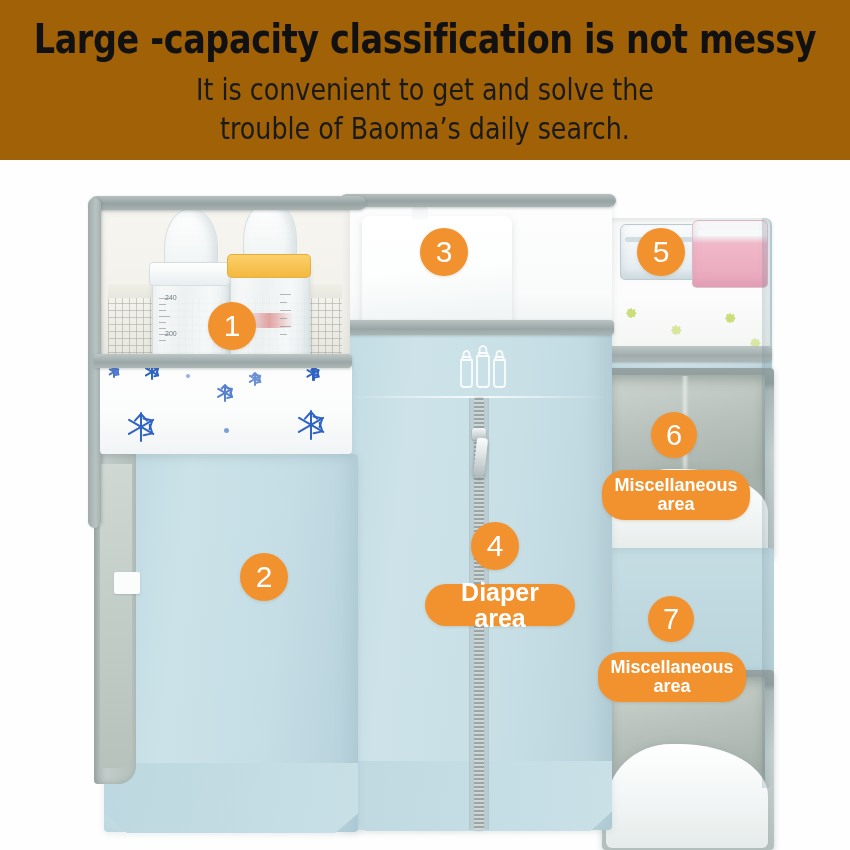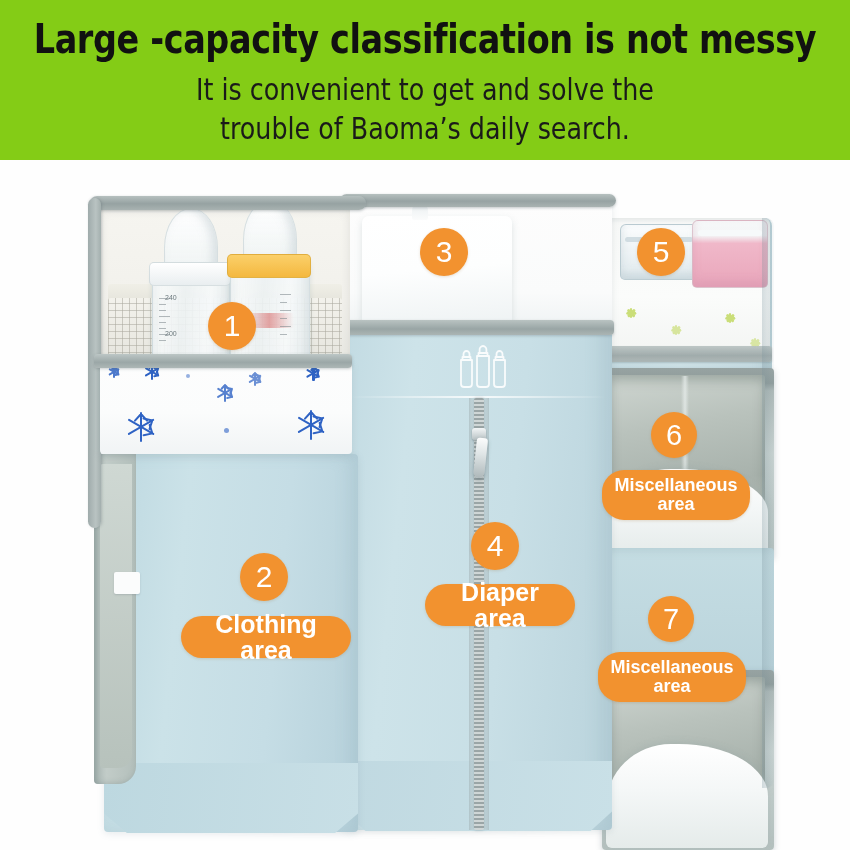--- a/index.html
+++ b/index.html
@@ -1,21 +1,21 @@
 <!DOCTYPE html>
 <html><head>
 <meta charset="utf-8">
 <style>
   html,body{margin:0;padding:0;}
   body{
     width:850px;height:850px;background:#ffffff;overflow:hidden;
     font-family:"Liberation Sans", sans-serif;
     -webkit-font-smoothing:antialiased;
   }
-  #stage{position:relative;width:850px;height:850px;background:#84cc16;}
+  #stage{position:relative;width:850px;height:850px;background:#a16207;}
 
   
   .hdr{position:absolute;left:0;top:0;width:850px;text-align:center;}
   .hdr h1{
     margin:0;padding:18px 0 0 0;
     font-family:"Liberation Sans Narrow","DejaVu Sans Condensed","Liberation Sans",sans-serif;
     font-size:40px;font-weight:700;color:#111;letter-spacing:-.4px;
     line-height:1.08;transform:scaleX(.93);transform-origin:center;
   }
   .hdr .sub{
@@ -494,21 +494,20 @@
         </div>
         <div class="dotflake" style="left:124px;top:66px;width:5px;height:5px;opacity:.6"></div>
         <div class="dotflake" style="left:86px;top:12px;width:4px;height:4px;opacity:.5"></div>
       </div>
       <div class="snow-rim"></div>
     </div>
 
     <div class="badge" style="left:208px;top:142px;width:48px;height:48px;font-size:30px;">1</div>
 
     <div class="badge" style="left:240px;top:393px;width:48px;height:48px;font-size:30px;">2</div>
-    <div class="pill" style="left:181px;top:456px;width:170px;height:42px;font-size:25px;">Clothing area</div>
 
     <div class="badge" style="left:420px;top:68px;width:48px;height:48px;font-size:30px;">3</div>
 
     <div class="badge" style="left:471px;top:362px;width:48px;height:48px;font-size:30px;">4</div>
     <div class="pill" style="left:425px;top:424px;width:150px;height:42px;font-size:25px;">Diaper area</div>
 
     <div class="badge" style="left:637px;top:68px;width:48px;height:48px;font-size:30px;">5</div>
 
     <div class="badge" style="left:651px;top:252px;width:46px;height:46px;font-size:29px;">6</div>
     <div class="pill" style="left:602px;top:310px;width:148px;height:50px;font-size:18px;">Miscellaneous

